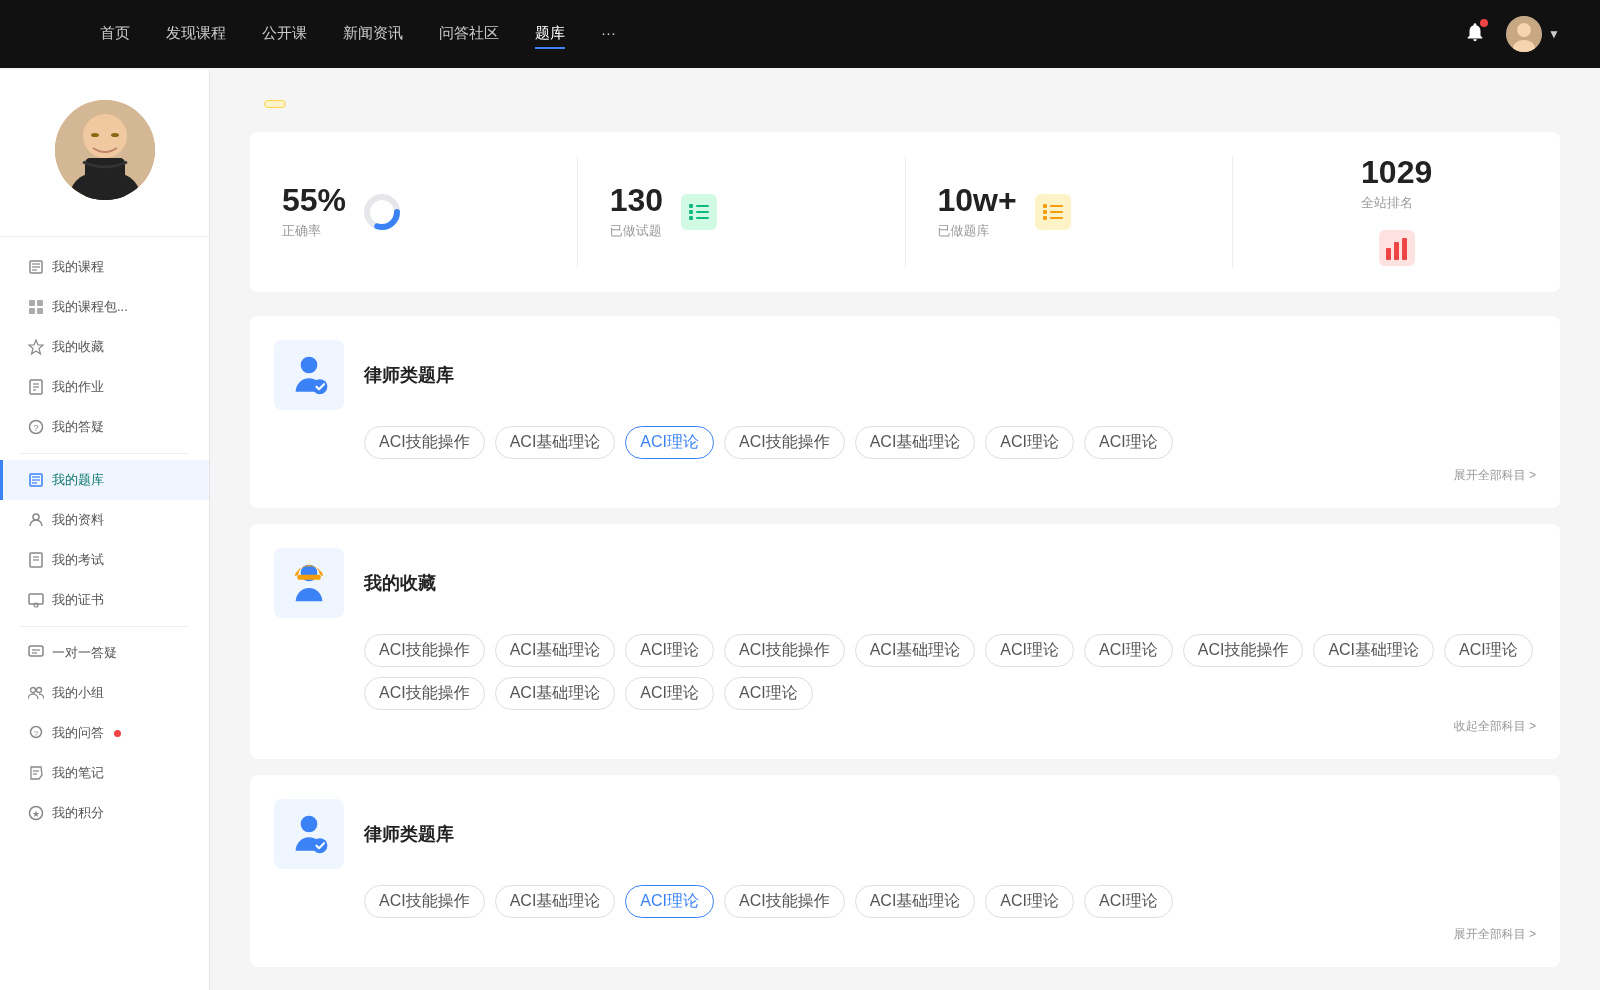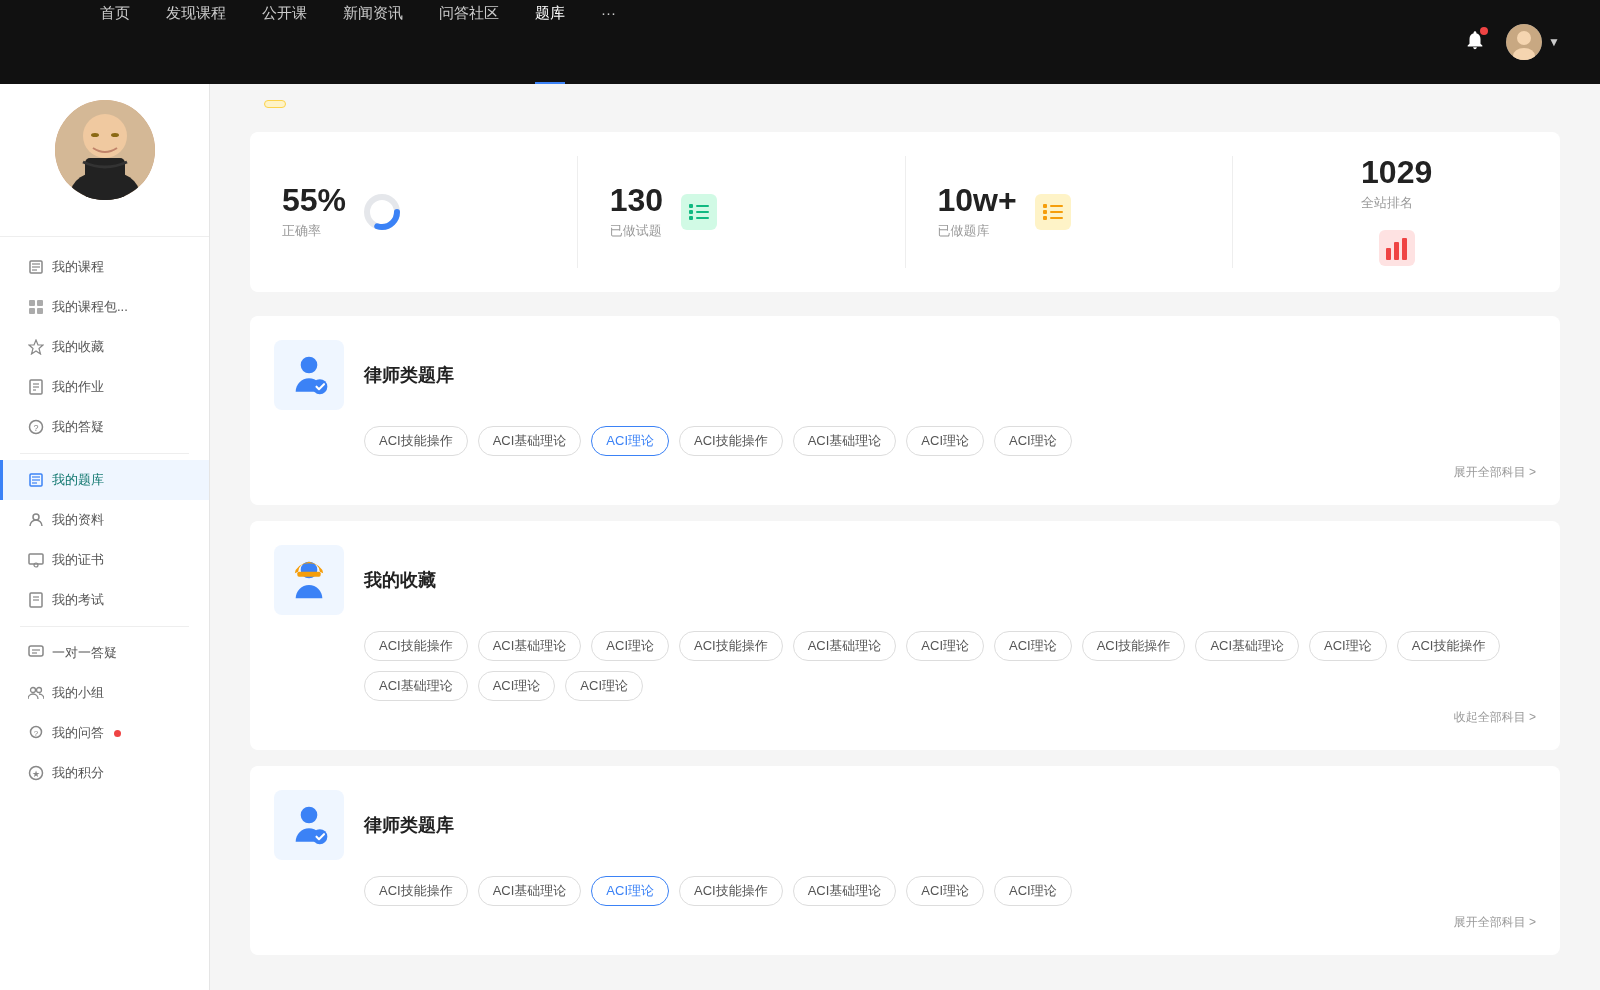--- a/index.html
+++ b/index.html
@@ -1,22 +1,23 @@
 <!DOCTYPE html>
 <html><head>
   <meta charset="utf-8">
   <style>
     * { box-sizing: border-box; margin: 0; padding: 0; }
     body { font-family: 'PingFang SC', 'Microsoft YaHei', sans-serif; background: #f5f5f5; color: #333; }
 
     
     .navbar {
       background: #111;
-      height: 84px;
-      display: flex;
+      height: 68px;
+      display: flex;
+      align-items: center;
       padding: 0 40px;
       position: fixed;
       top: 0; left: 0; right: 0;
       z-index: 100;
     }
     .navbar-logo {
       font-size: 28px;
       font-weight: bold;
       color: #fff;
       letter-spacing: 2px;
@@ -281,21 +282,21 @@
     }
     .tags-row {
       display: flex;
       flex-wrap: wrap;
       gap: 10px;
       padding-left: 90px;
     }
     .tag {
       padding: 5px 14px;
       border-radius: 20px;
-      font-size: 13px;
+      font-size: 16px;
       border: 1px solid #ddd;
       color: #555;
       cursor: pointer;
     }
     .tag.active {
       border-color: #3b82f6;
       color: #3b82f6;
       background: #fff;
     }
     .expand-link {
@@ -442,36 +443,36 @@
               <circle cx="8" cy="5" r="3" fill="none" stroke="#888" stroke-width="1.5"></circle>
               <path d="M2 14c0-3.3 2.7-6 6-6s6 2.7 6 6" fill="none" stroke="#888" stroke-width="1.5"></path>
             </svg>
           </span>
     <span>我的资料</span>
 
   </li>
         <li class="sidebar-menu-item">
     <span class="menu-icon">
             <svg viewBox="0 0 16 16">
-              <rect x="1" y="2" width="14" height="10" rx="1" fill="none" stroke="#888" stroke-width="1.5"></rect>
-              <circle cx="8" cy="13" r="2" fill="none" stroke="#888" stroke-width="1.2"></circle>
-            </svg>
-          </span>
-    <span>我的证书</span>
-
-  </li>
-        <li class="sidebar-menu-item">
-    <span class="menu-icon">
-            <svg viewBox="0 0 16 16">
               <rect x="2" y="1" width="12" height="14" rx="1" fill="none" stroke="#888" stroke-width="1.5"></rect>
               <line x1="5" y1="5" x2="11" y2="5" stroke="#888" stroke-width="1.2"></line>
               <line x1="5" y1="8" x2="11" y2="8" stroke="#888" stroke-width="1.2"></line>
             </svg>
           </span>
     <span>我的考试</span>
+
+  </li>
+        <li class="sidebar-menu-item">
+    <span class="menu-icon">
+            <svg viewBox="0 0 16 16">
+              <rect x="1" y="2" width="14" height="10" rx="1" fill="none" stroke="#888" stroke-width="1.5"></rect>
+              <circle cx="8" cy="13" r="2" fill="none" stroke="#888" stroke-width="1.2"></circle>
+            </svg>
+          </span>
+    <span>我的证书</span>
 
   </li>
         <li class="sidebar-divider"></li>
         <li class="sidebar-menu-item">
     <span class="menu-icon">
             <svg viewBox="0 0 16 16">
               <rect x="1" y="1" width="14" height="10" rx="2" fill="none" stroke="#888" stroke-width="1.5"></rect>
               <line x1="4" y1="5" x2="12" y2="5" stroke="#888" stroke-width="1.2"></line>
               <line x1="4" y1="8" x2="9" y2="8" stroke="#888" stroke-width="1.2"></line>
             </svg>
@@ -493,20 +494,31 @@
   </li>
         <li class="sidebar-menu-item">
     <span class="menu-icon">
             <svg viewBox="0 0 16 16">
               <circle cx="8" cy="7" r="5.5" fill="none" stroke="#888" stroke-width="1.5"></circle>
               <text x="8" y="11" text-anchor="middle" font-size="8" fill="#888">?</text>
             </svg>
           </span>
     <span>我的问答</span>
     <span class="menu-badge"></span>
+  </li>
+        <li class="sidebar-menu-item">
+    <span class="menu-icon">
+            <svg viewBox="0 0 16 16">
+              <path d="M3 2h10l1 8-3 4H3V2z" fill="none" stroke="#888" stroke-width="1.3"></path>
+              <line x1="5" y1="6" x2="11" y2="6" stroke="#888" stroke-width="1.2"></line>
+              <line x1="5" y1="9" x2="9" y2="9" stroke="#888" stroke-width="1.2"></line>
+            </svg>
+          </span>
+    <span>我的笔记</span>
+
   </li>
         <li class="sidebar-menu-item">
     <span class="menu-icon">
             <svg viewBox="0 0 16 16">
               <circle cx="8" cy="8" r="6.5" fill="none" stroke="#888" stroke-width="1.5"></circle>
               <text x="8" y="12" text-anchor="middle" font-size="9" fill="#888">★</text>
             </svg>
           </span>
     <span>我的积分</span>
 

